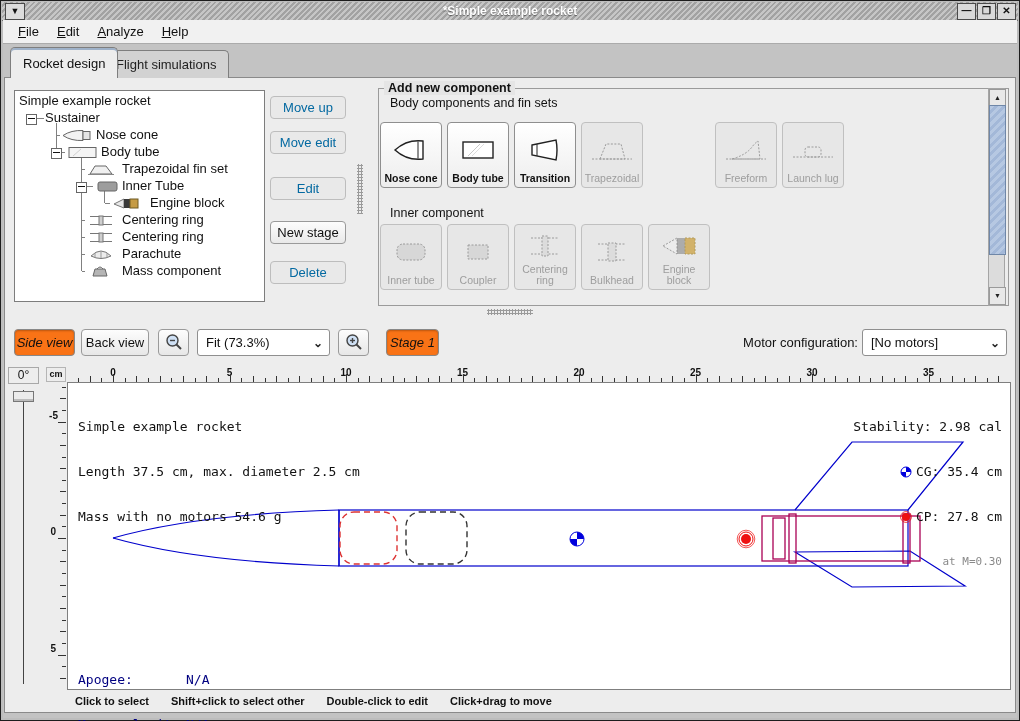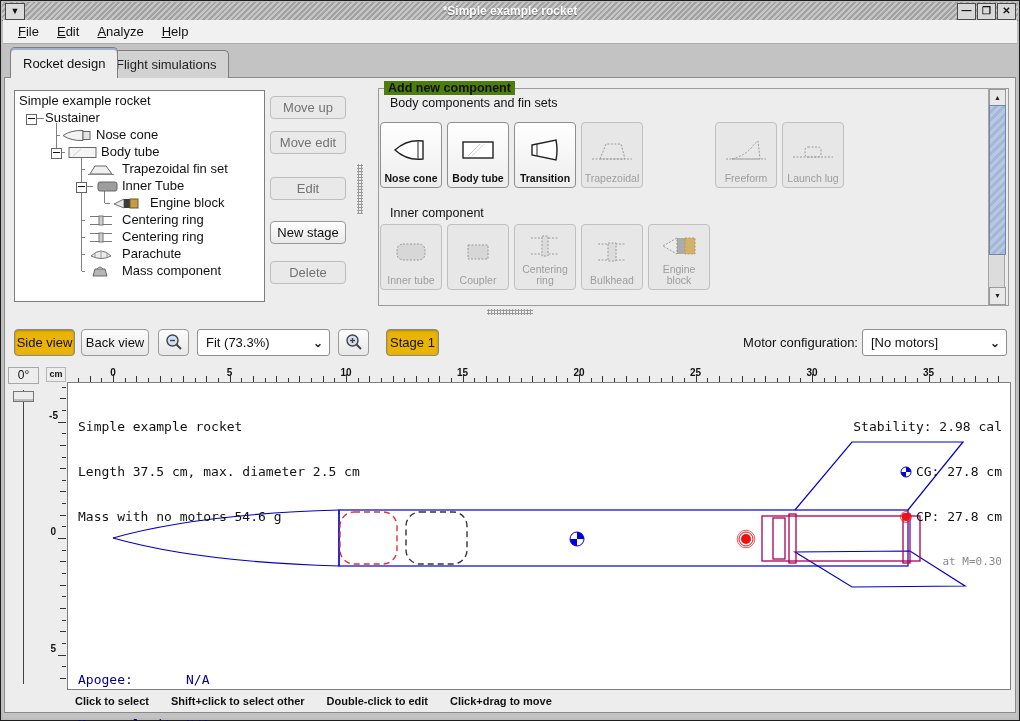--- a/index.html
+++ b/index.html
@@ -37,49 +37,49 @@
 
   
   .tree{left:14px;top:90px;width:249px;height:210px;background:#fff;border:1px solid #7d7d7d;z-index:2;}
   .tree-label{position:absolute;white-space:nowrap;font-size:13px;height:15px;line-height:15px;}
   .expander{position:absolute;width:9px;height:9px;background:#fff;border:1px solid #666;}
   .expander::after{content:"";position:absolute;left:1px;right:1px;top:3px;height:1px;background:#111;}
 
   
   .sbtn{left:270px;width:76px;height:23px;border:1px solid #9a9a9a;border-radius:4px;
     background:linear-gradient(#fdfdfd,#e9e9e9);text-align:center;line-height:21px;font-size:13px;box-sizing:border-box;}
-  .sbtn.disabled{color:#737373;border-color:#bdbdbd;background:#e9e9e9;}
+  .sbtn.disabled{color:#0369a1;border-color:#bdbdbd;background:#e9e9e9;}
 
   .vsplit{left:357px;top:164px;width:6px;height:50px;
     background-image:radial-gradient(#9a9a9a 1px,transparent 1.2px);background-size:3px 3px;}
   .hsplit{left:487px;top:309px;width:46px;height:6px;
     background-image:radial-gradient(#9a9a9a 1px,transparent 1.2px);background-size:3px 3px;}
 
   
   .groupbox{left:378px;top:88px;width:631px;height:218px;border:1px solid #9b9b9b;box-sizing:border-box;}
-  .group-title{left:384px;top:81px;background:#4d7c0f;padding:0 4px;font-weight:bold;font-size:12.5px;}
+  .group-title{left:384px;top:81px;background:#e5e5e5;padding:0 4px;font-weight:bold;font-size:12.5px;}
   .section-label{font-size:12.5px;}
   .comp-btn{width:62px;height:66px;border:1px solid #8f8f8f;border-radius:4px;background:linear-gradient(#ffffff,#ededed);
     box-sizing:border-box;display:flex;flex-direction:column;align-items:center;justify-content:flex-end;padding:3px 1px;}
   .comp-btn .clabel{font-size:10.5px;line-height:11px;text-align:center;font-weight:bold;}
   .comp-btn .cicon{flex:1;display:flex;align-items:center;justify-content:center;}
   .comp-btn.disabled{border-color:#c0c0c0;background:#e7e7e7;}
   .comp-btn.disabled .clabel{color:#9d9d9d;font-weight:normal;}
 
   
   .sb-track{left:988px;top:88px;width:17px;height:218px;background:#dcdcdc;border:1px solid #a5a5a5;box-sizing:border-box;}
   .sb-btn{position:absolute;left:0;width:15px;height:16px;background:#e8e8e8;border:1px solid #9a9a9a;
     text-align:center;line-height:15px;font-size:7px;color:#222;}
   .sb-thumb{position:absolute;left:0;top:16px;width:15px;height:148px;border:1px solid #6f87a8;
     background:repeating-linear-gradient(135deg,#b6c8e2 0 3px,#a3b8d8 3px 6px);}
 
   
   .tbtn{height:27px;border:1px solid #9a9a9a;border-radius:4px;background:linear-gradient(#fdfdfd,#e7e7e7);
     box-sizing:border-box;display:flex;align-items:center;justify-content:center;font-size:13px;}
-  .tbtn.pressed{background:#eab308;box-shadow:inset 0 1px 2px rgba(0,0,0,.25);border-color:#888;}
+  .tbtn.pressed{background:#f97316;box-shadow:inset 0 1px 2px rgba(0,0,0,.25);border-color:#888;font-style:italic;}
   .combo{height:27px;border:1px solid #8f8f8f;border-radius:3px;background:#fff;box-sizing:border-box;
     display:flex;align-items:center;}
   .combo .val{flex:1;padding-left:8px;font-size:13px;white-space:nowrap;}
   .combo .chev{width:22px;text-align:center;font-size:12px;font-weight:bold;color:#222;}
 
   
   .degbox{left:8px;top:367px;width:31px;height:17px;background:#ededed;border:1px solid #a8a8a8;
     box-sizing:border-box;text-align:center;line-height:15px;font-size:12px;}
   .cmbox{left:46px;top:367px;width:20px;height:15px;background:#ededed;border:1px solid #b5b5b5;
     box-sizing:border-box;text-align:center;line-height:13px;font-size:9px;font-weight:bold;}
@@ -527,21 +527,21 @@
     </div>
 
     <div class="stab mono">
       <div class="stabline"><span>Stability: 2.98 cal</span></div>
       <div class="stabline">
         <svg width="12" height="12">
             <circle cx="6" cy="6" r="5" fill="#fff" stroke="#0000dd"></circle>
             <path d="M6,6 L11,6 A5,5 0 0 0 6,1 Z" fill="#0000dd"></path>
             <path d="M6,6 L1,6 A5,5 0 0 0 6,11 Z" fill="#0000dd"></path>
           </svg>
-        <span>CG: 27.8 cm</span>
+        <span>CG: 35.4 cm</span>
       </div>
       <div class="stabline">
         <svg width="12" height="12">
             <circle cx="6" cy="6" r="4" fill="#ee1111"></circle>
             <circle cx="6" cy="6" r="5.4" fill="none" stroke="#ee1111" stroke-width=".8"></circle>
           </svg>
         <span>CP: 27.8 cm</span>
       </div>
       <div class="mach">at M=0.30</div>
     </div>

